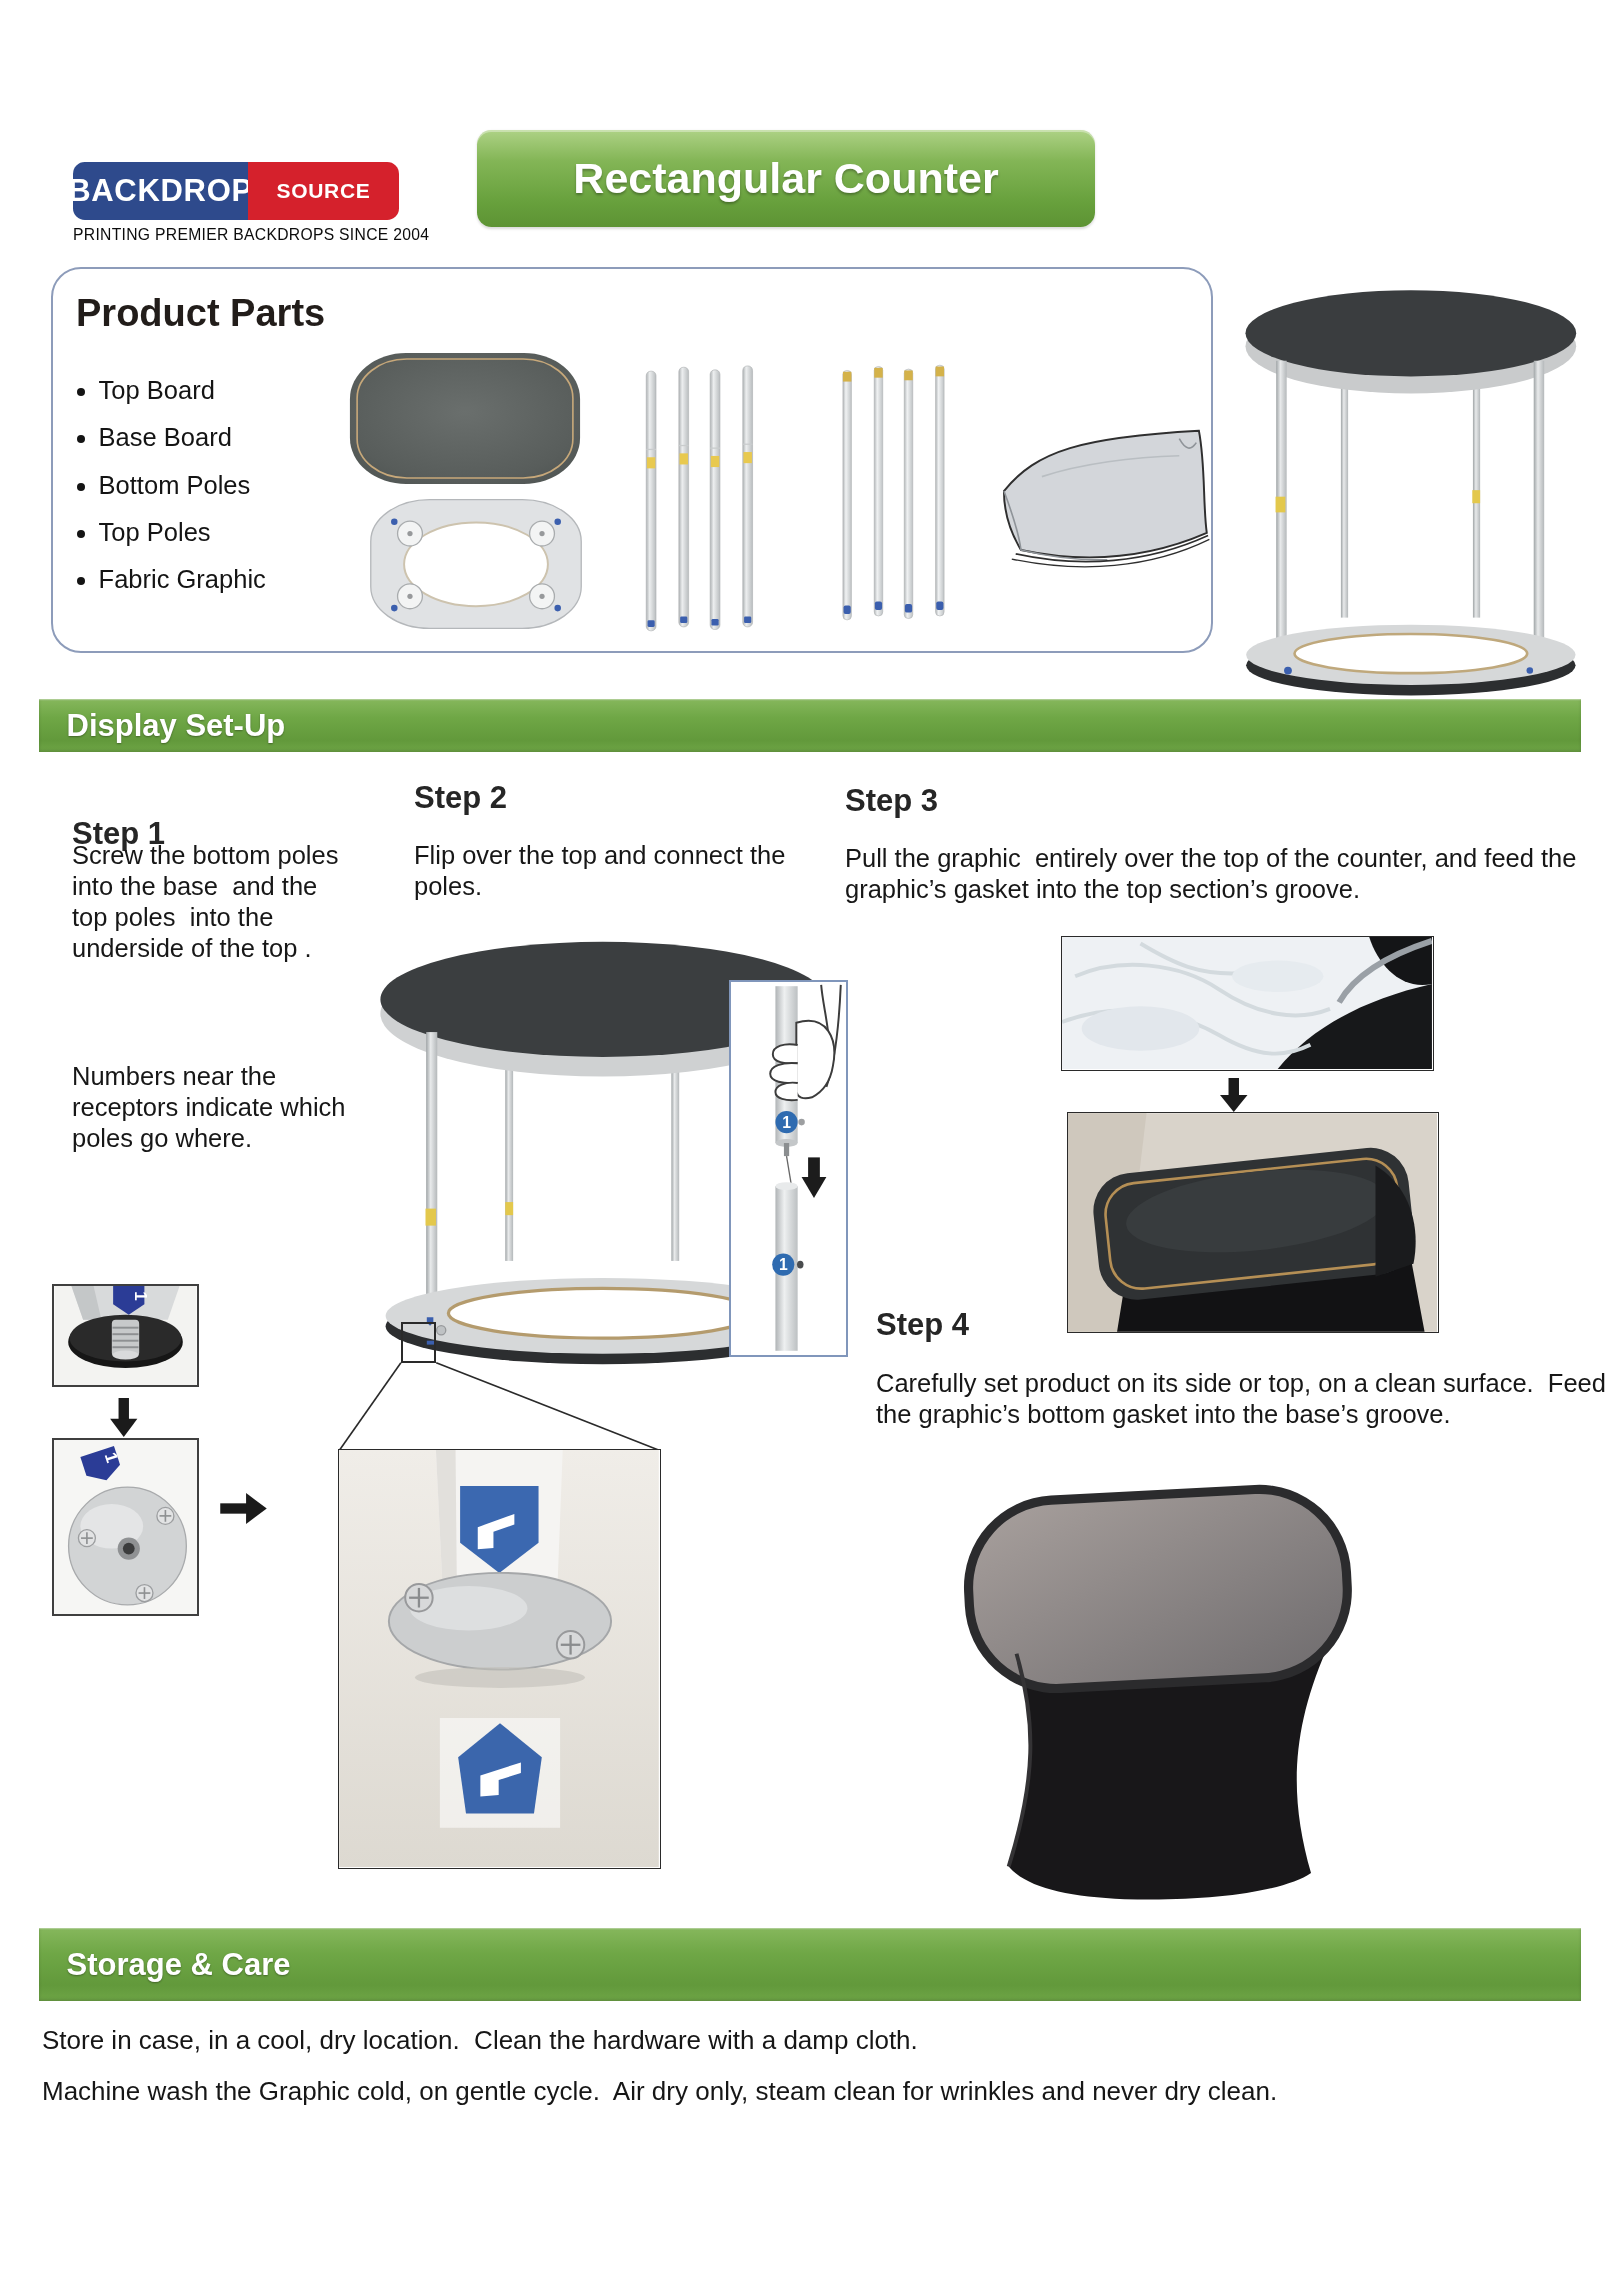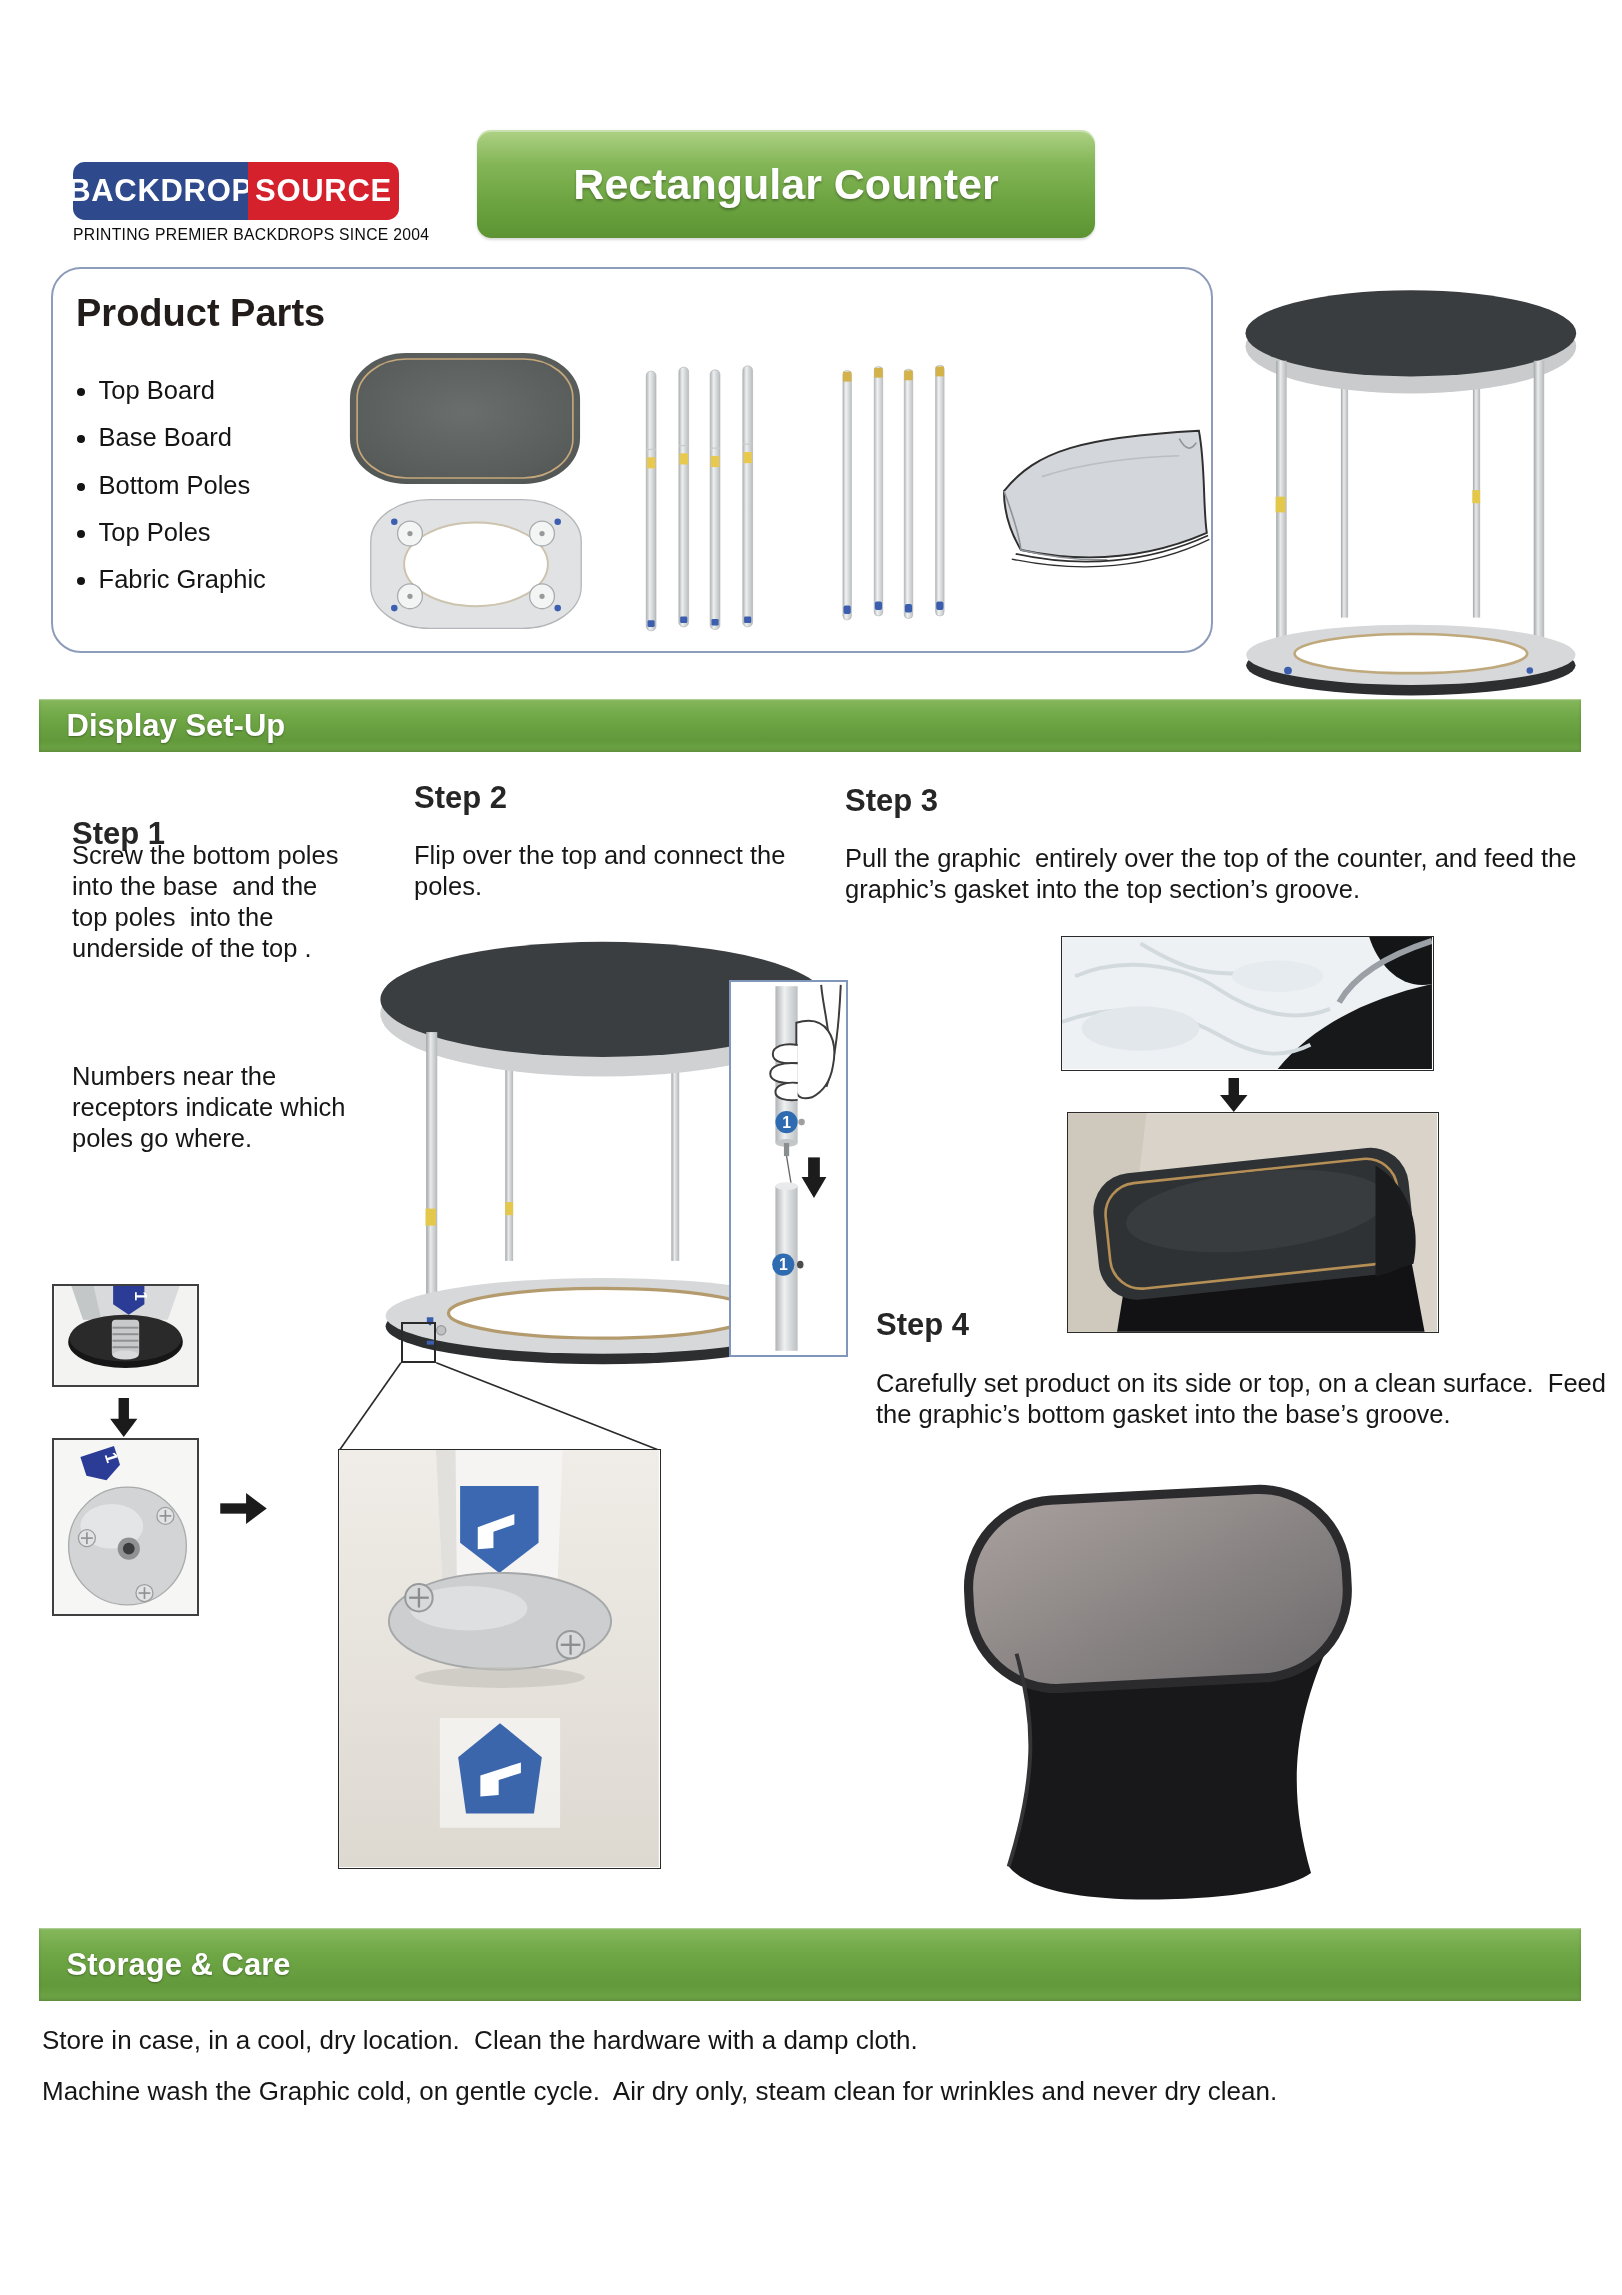--- a/index.html
+++ b/index.html
@@ -11,28 +11,28 @@
 
   
   .logo-wrap{left:73px;top:162px;width:340px;}
   .logo-box{display:flex;height:58px;}
   .logo-blue{
     width:175px;background:#2e4a8c;color:#fff;font-weight:bold;font-size:31px;
     display:flex;align-items:center;justify-content:center;border-radius:11.8px 0 0 11.8px;
     letter-spacing:0.7px;
   }
   .logo-red{
-    width:151px;background:#d5212c;color:#fff;font-weight:bold;font-size:31px;
+    width:151px;background:#d5212c;color:#fff;font-weight:bold;font-size:21px;
     display:flex;align-items:center;justify-content:center;border-radius:0 11.8px 11.8px 0;
     letter-spacing:0.7px;
   }
   .logo-tagline{margin-top:5.9px;font-size:15.7px;color:#0c0c0c;letter-spacing:0.3px;white-space:nowrap;}
 
   .title-banner{
-    left:477px;top:130px;width:618px;height:108px;border-radius:14.4px;
+    left:477px;top:130px;width:618px;height:97px;border-radius:14.4px;
     background:linear-gradient(180deg,#aed285 0%,#83b556 32%,#67a03c 75%,#5d9334 100%);
     display:flex;align-items:center;justify-content:center;
     box-shadow:inset 0 2px 0 rgba(255,255,255,.35), 0 1.3px 2.6px rgba(0,0,0,.15);
   }
   .title-banner span{
     color:#fff;font-size:43px;font-weight:bold;text-shadow:0 2px 2.6px rgba(0,0,0,.3);
   }
 
   
   .parts-box{

